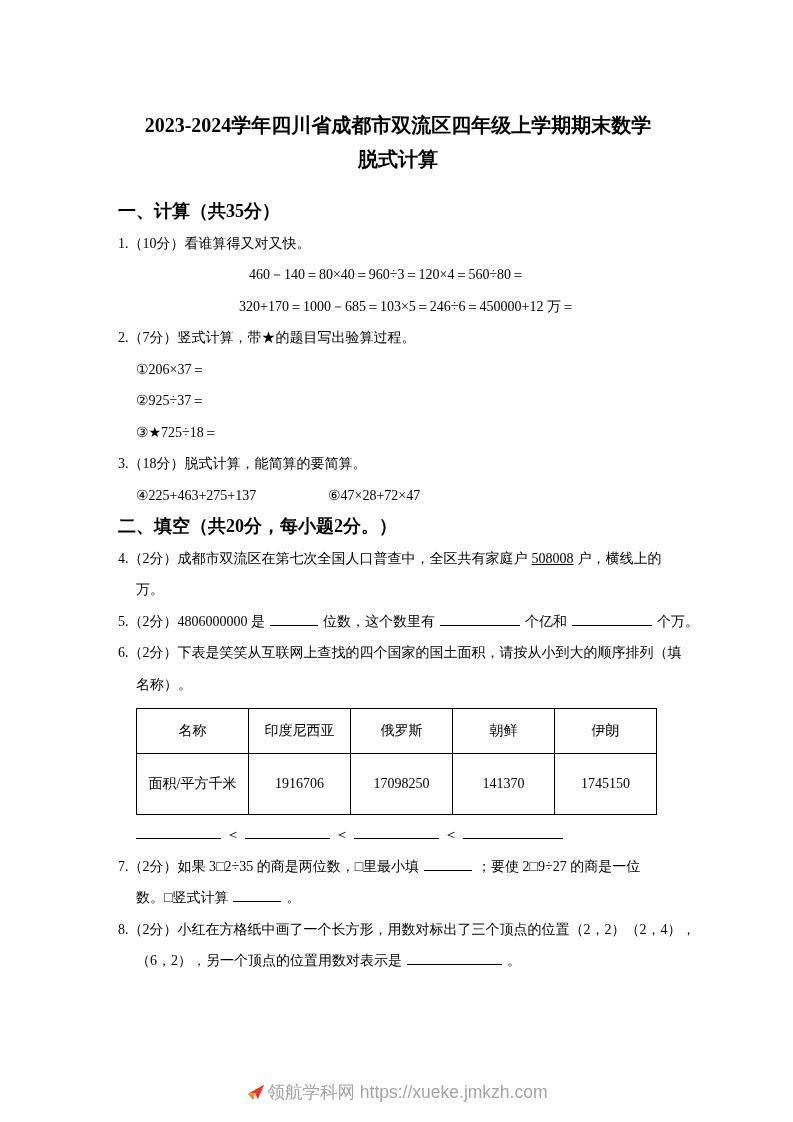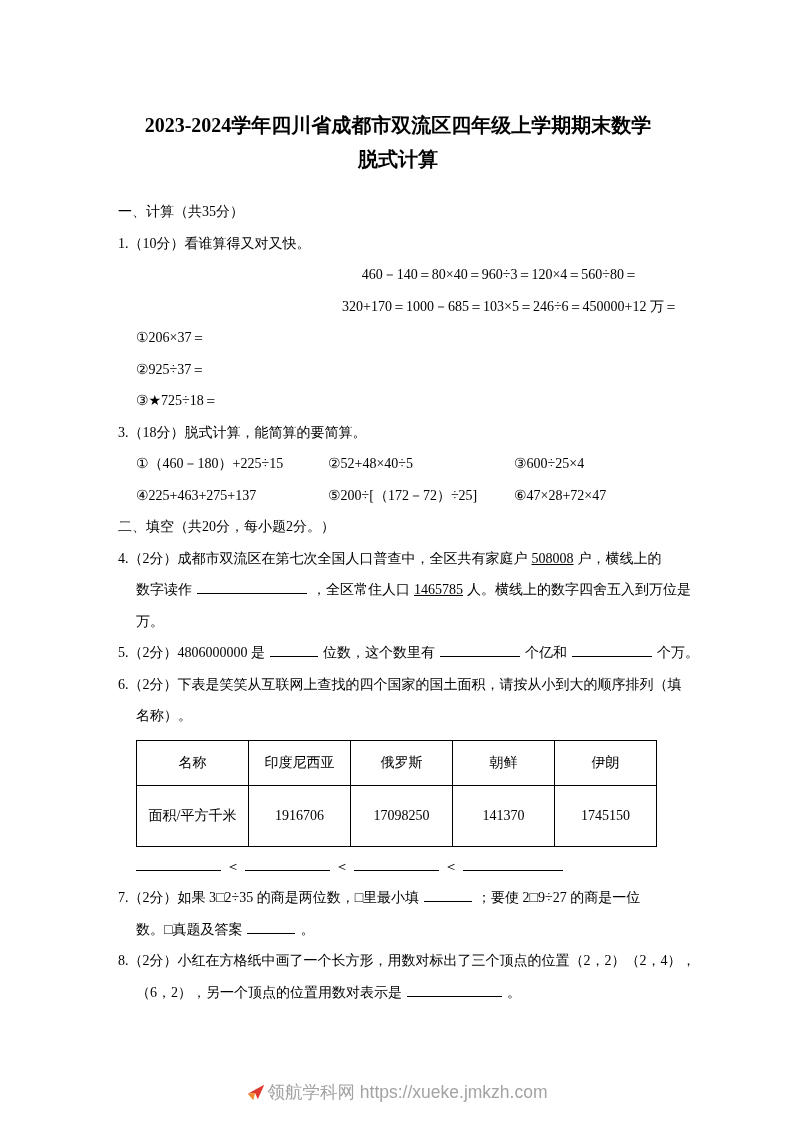--- a/index.html
+++ b/index.html
@@ -1,24 +1,24 @@
 <!DOCTYPE html>
 <html><head>
 <meta charset="utf-8">
 <style>
   html,body{margin:0;padding:0;background:#ffffff;}
   .page{position:relative;width:793px;height:1122px;background:#fff;overflow:hidden;
         font-family:"Liberation Serif","DejaVu Serif",serif;color:#000;margin-top:8px;}
   .content{position:absolute;left:118px;top:100px;width:560px;font-size:14px;}
   .title-line{font-size:20px;font-weight:bold;text-align:center;line-height:34px;white-space:nowrap;}
-  .sec-heading{font-weight:normal;font-size:14px;line-height:31.5px;white-space:nowrap;}
+  .sec-heading{font-weight:bold;font-size:18px;line-height:31.5px;white-space:nowrap;}
   .sec-heading.first{margin-top:20px;}
   .line{line-height:31.5px;white-space:nowrap;}
   .ind{padding-left:18px;}
-  .exp-row{display:flex;justify-content:flex-end;padding-left:18px;}
+  .exp-row{display:flex;justify-content:center;padding-left:18px;}
   .exp-row.r1{padding-right:40px;}
   .q3-row{display:grid;grid-template-columns:192px 186px auto;padding-left:18px;}
   .blank{display:inline-block;border-bottom:1px solid #000;height:15px;vertical-align:baseline;margin:0 5px;}
   .w48{width:48px}.w80{width:80px}.w85{width:85px}.w95{width:95px}.w100{width:100px}.w110{width:110px}
   .unum{text-decoration:underline;margin:0 4px;}
   table.country{border-collapse:collapse;margin:8px 0 4px 18px;table-layout:fixed;width:520px;padding-left:28px;}
   table.country th,table.country td{border:1px solid #000;text-align:center;font-weight:normal;
         font-size:14px;padding:4px 6px;line-height:24px;white-space:normal;}
   table.country th{height:36px;}
   table.country td{height:52px;}
@@ -47,43 +47,35 @@
       <span>560÷80＝</span>
     </div>
     <div class="line exp-row">
       <span>320+170＝</span>
       <span>1000－685＝</span>
       <span>103×5＝</span>
       <span>246÷6＝</span>
       <span>450000+12 万＝</span>
     </div>
 
+    <div class="line">2.（7分）竖式计算，带★的题目写出验算过程。</div>
     <div class="line ind">①206×37＝</div>
     <div class="line ind">②925÷37＝</div>
     <div class="line ind">③★725÷18＝</div>
 
     <div class="line">3.（18分）脱式计算，能简算的要简算。</div>
     <div class="line q3-row">
-      <span>①（460－180）+225÷15</span>
-      <span>②52+48×40÷5</span>
-      <span>③600÷25×4</span>
-    </div>
-    <div class="line q3-row">
       <span>④225+463+275+137</span>
-      <span>⑤200÷[（172－72）÷25]</span>
       <span>⑥47×28+72×47</span>
     </div>
 
     <div class="sec-heading">二、填空（共20分，每小题2分。）</div>
 
     <div class="line">
       <span>4.（2分）成都市双流区在第七次全国人口普查中，全区共有家庭户</span><span class="unum">508008</span><span>户，横线上的</span>
-    </div>
-    <div class="line ind">
-      <span>数字读作</span><span class="blank w110"></span><span>，全区常住人口</span><span class="unum">1465785</span><span>人。横线上的数字四舍五入到万位是</span>
     </div>
     <div class="line ind">万。</div>
 
     <div class="line">
       <span>5.（2分）4806000000 是</span><span class="blank w48"></span><span>位数，这个数里有</span><span class="blank w80"></span><span>个亿和</span><span class="blank w80"></span><span>个万。</span>
     </div>
 
     <div class="line">6.（2分）下表是笑笑从互联网上查找的四个国家的国土面积，请按从小到大的顺序排列（填</div>
     <div class="line ind">名称）。</div>
 
@@ -114,21 +106,21 @@
       </table>
 
     <div class="line ind compare-row">
       <span class="blank w85" style="margin-left:0"></span><span>＜</span><span class="blank w85"></span><span>＜</span><span class="blank w85"></span><span>＜</span><span class="blank w100"></span>
     </div>
 
     <div class="line">
       <span>7.（2分）如果 3□2÷35 的商是两位数，□里最小填</span><span class="blank w48"></span><span>；要使 2□9÷27 的商是一位</span>
     </div>
     <div class="line ind">
-      <span>数。□真题及答案</span><span class="blank w48"></span><span>。</span>
+      <span>数。□竖式计算</span><span class="blank w48"></span><span>。</span>
     </div>
 
     <div class="line">8.（2分）小红在方格纸中画了一个长方形，用数对标出了三个顶点的位置（2，2）（2，4），</div>
     <div class="line ind">
       <span>（6，2），另一个顶点的位置用数对表示是</span><span class="blank w95"></span><span>。</span>
     </div>
 
   </div>
 
   <div class="footer">

